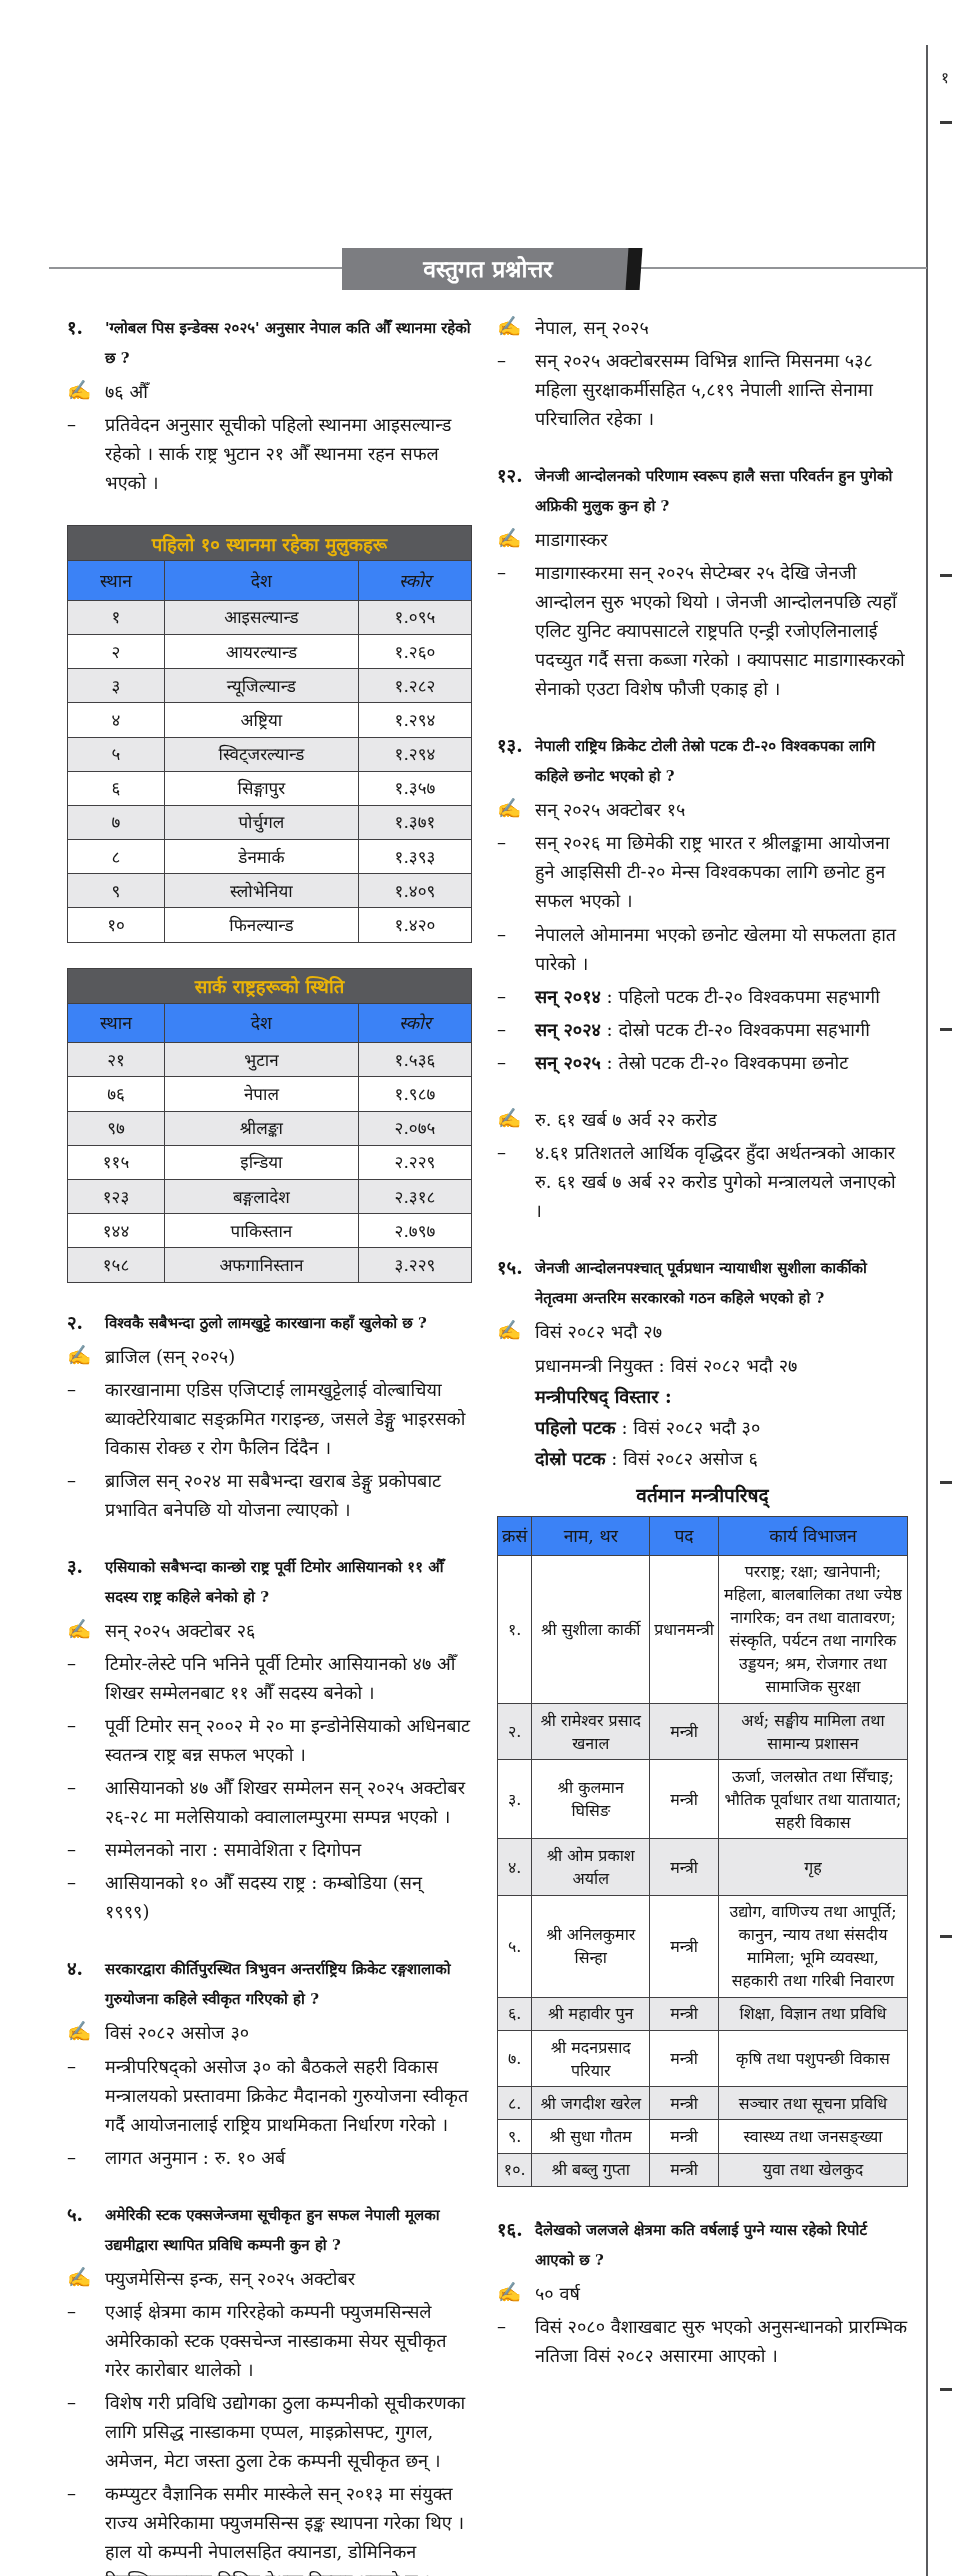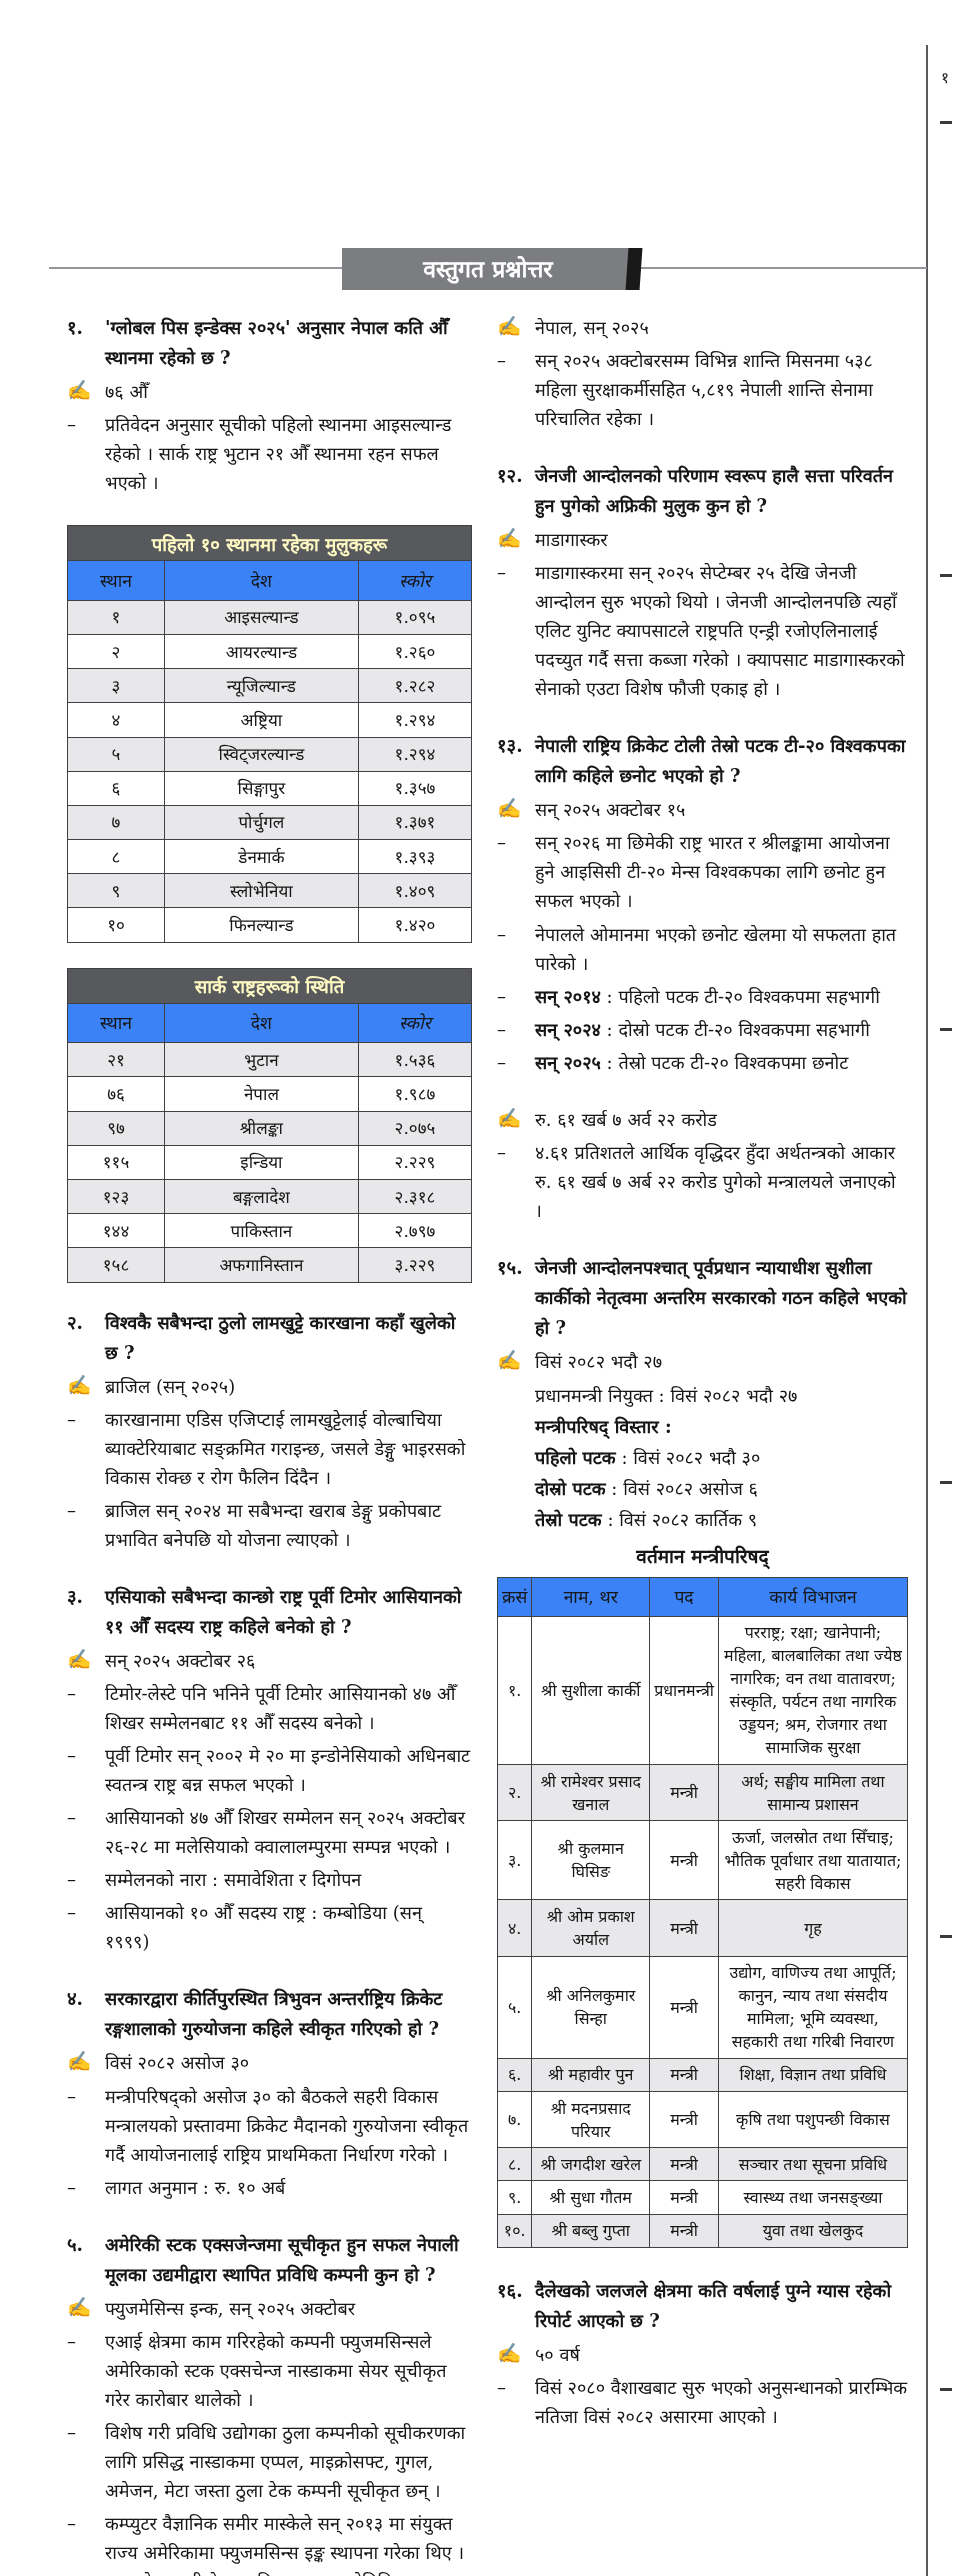--- a/index.html
+++ b/index.html
@@ -14,28 +14,28 @@
   .banner{position:absolute;top:248px;left:342px;width:292px;height:42px;background:#7c7d81;}
   .banner-stripe{position:absolute;top:0;right:-7.2px;width:14.4px;height:100%;background:#191919;transform:skewX(-4deg);}
   .banner-title{position:relative;z-index:2;color:#ffffff;font-weight:bold;font-size:23px;line-height:42px;text-align:center;}
   .columns{position:absolute;top:313px;left:67px;width:861px;display:flex;gap:25px;}
   .col{width:405px;flex:0 0 405px;}
   .col.right{width:411px;flex:0 0 411px;}
   .qa{margin-bottom:28px;}
   .row{display:flex;align-items:flex-start;margin-bottom:4.1px;}
   .marker{flex:0 0 38px;font-size:18px;line-height:29px;}
   .qnum{font-weight:bold;font-size:18.5px;}
-  .qtext{font-weight:bold;font-size:18px;line-height:30px;flex:1;}
+  .qtext{font-weight:bold;font-size:15px;line-height:30px;flex:1;}
   .atext,.btext{font-size:18px;line-height:29px;flex:1;}
   .pen{font-size:19.6px;line-height:27px;}
   .dash{font-size:18px;}
   .indent-line{margin-left:38px;font-size:18px;line-height:31px;}
   .bold{font-weight:bold;}
   .tbl-wrap{margin:17.5px 0 25px 0;}
-  .tbl-cap{background:#58595c;color:#fef9c3;text-align:center;font-weight:bold;font-size:18.5px;
+  .tbl-cap{background:#58595c;color:#eab308;text-align:center;font-weight:bold;font-size:18.5px;
            padding:4.6px 0;border:1.5px solid #414042;border-bottom:none;}
   table{width:100%;border-collapse:collapse;border:1.5px solid #414042;}
   th,td{border:1px solid #414042;text-align:center;vertical-align:middle;
         font-size:17px;line-height:24px;padding:4.6px 4.1px;}
   thead th{font-weight:normal;font-size:17.5px;padding:7.2px 4.1px;background:#3b82f6;}
   .ctry tbody tr:nth-child(odd){background:#e8e8ea;}
   .ministers td{font-size:16px;line-height:23px;}
   .ministers tbody tr:nth-child(even){background:#e8e8ea;}
   .ministers .c0{width:8%;} .ministers .c1{width:29%;} .ministers .c2{width:16%;} .ministers .c3{width:47%;}
   .ctry .c0{width:24%;} .ctry .c1{width:48%;} .ctry .c2{width:28%;font-style:italic;}
@@ -365,21 +365,20 @@
             <div class="qtext">जेनजी आन्दोलनपश्चात् पूर्वप्रधान न्यायाधीश सुशीला कार्कीको नेतृत्वमा अन्तरिम सरकारको गठन कहिले भएको हो ?</div>
           </div>
         <div class="row">
             <span class="marker pen">✍</span>
             <div class="atext">विसं २०८२ भदौ २७</div>
           </div>
         <div class="indent-line">प्रधानमन्त्री नियुक्त : विसं २०८२ भदौ २७</div>
         <div class="indent-line bold">मन्त्रीपरिषद् विस्तार :</div>
         <div class="indent-line"><span class="bold">पहिलो पटक</span><span> : विसं २०८२ भदौ ३०</span></div>
         <div class="indent-line"><span class="bold">दोस्रो पटक</span><span> : विसं २०८२ असोज ६</span></div>
-        <div class="indent-line"><span class="bold">तेस्रो पटक</span><span> : विसं २०८२ कार्तिक ९</span></div>
         <div class="tbl-title-center">वर्तमान मन्त्रीपरिषद्</div>
 
         <table class="ministers">
           <thead>
             <tr>
               <th class="c0">क्रसं</th>
               <th class="c1">नाम, थर</th>
               <th class="c2">पद</th>
               <th class="c3">कार्य विभाजन</th>
             </tr>

